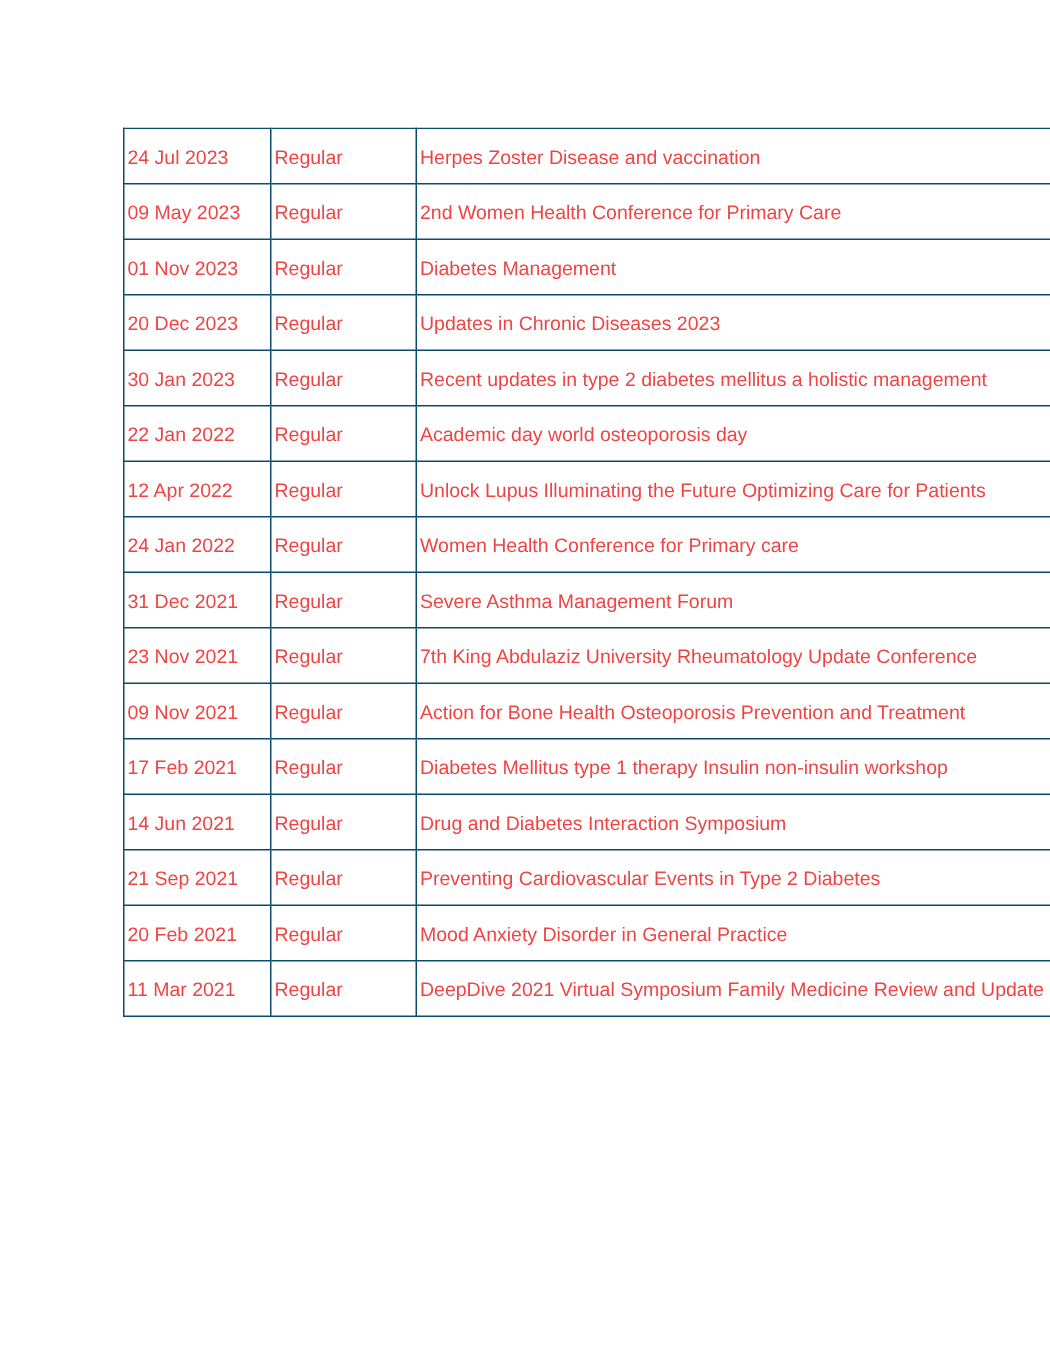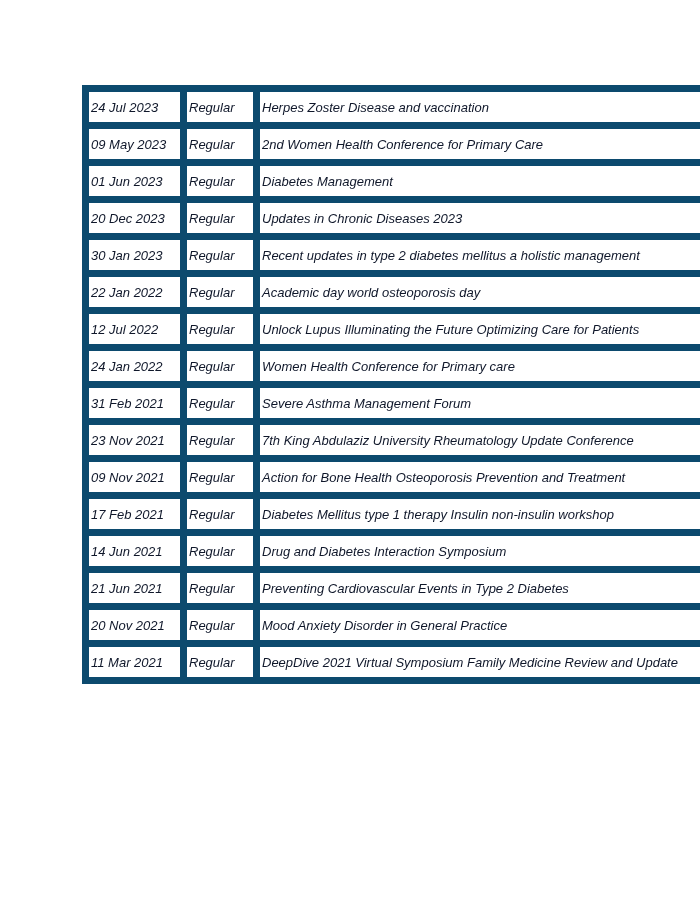--- a/index.html
+++ b/index.html
@@ -20,33 +20,32 @@
     top: 85px;
     width: 618px;   
     overflow: hidden;
   }
   table.events {
     border-collapse: collapse;
     table-layout: fixed;
     width: 780px;   
   }
   table.events td {
-    border: 7px solid #0c4a6e;
+    border: 1px solid #0c4a6e;
     height: 37px;
     padding: 0 4px 0 2px;
     font-size: 13px;
-    color: #0f172a;
+    color: #ef4444;
     vertical-align: middle;
     white-space: nowrap;
     overflow: hidden;
     box-sizing: border-box;
-    font-style: italic;
   }
   td.col-date  { width: 98px; }
-  td.col-type  { width: 73px; }
+  td.col-type  { width: 97px; }
   td.col-title { width: auto; }
 </style>
 </head>
 <body>
 
 <div class="table-wrap">
   <table class="events">
     <tbody>
 
         <tr>
@@ -55,21 +54,21 @@
           <td class="col-title">Herpes Zoster Disease and vaccination</td>
         </tr>
 
         <tr>
           <td class="col-date">09 May 2023</td>
           <td class="col-type">Regular</td>
           <td class="col-title">2nd Women Health Conference for Primary Care</td>
         </tr>
 
         <tr>
-          <td class="col-date">01 Jun 2023</td>
+          <td class="col-date">01 Nov 2023</td>
           <td class="col-type">Regular</td>
           <td class="col-title">Diabetes Management</td>
         </tr>
 
         <tr>
           <td class="col-date">20 Dec 2023</td>
           <td class="col-type">Regular</td>
           <td class="col-title">Updates in Chronic Diseases 2023</td>
         </tr>
 
@@ -79,33 +78,33 @@
           <td class="col-title">Recent updates in type 2 diabetes mellitus a holistic management</td>
         </tr>
 
         <tr>
           <td class="col-date">22 Jan 2022</td>
           <td class="col-type">Regular</td>
           <td class="col-title">Academic day world osteoporosis day</td>
         </tr>
 
         <tr>
-          <td class="col-date">12 Jul 2022</td>
+          <td class="col-date">12 Apr 2022</td>
           <td class="col-type">Regular</td>
           <td class="col-title">Unlock Lupus Illuminating the Future Optimizing Care for Patients</td>
         </tr>
 
         <tr>
           <td class="col-date">24 Jan 2022</td>
           <td class="col-type">Regular</td>
           <td class="col-title">Women Health Conference for Primary care</td>
         </tr>
 
         <tr>
-          <td class="col-date">31 Feb 2021</td>
+          <td class="col-date">31 Dec 2021</td>
           <td class="col-type">Regular</td>
           <td class="col-title">Severe Asthma Management Forum</td>
         </tr>
 
         <tr>
           <td class="col-date">23 Nov 2021</td>
           <td class="col-type">Regular</td>
           <td class="col-title">7th King Abdulaziz University Rheumatology Update Conference</td>
         </tr>
 
@@ -121,27 +120,27 @@
           <td class="col-title">Diabetes Mellitus type 1 therapy Insulin non-insulin workshop</td>
         </tr>
 
         <tr>
           <td class="col-date">14 Jun 2021</td>
           <td class="col-type">Regular</td>
           <td class="col-title">Drug and Diabetes Interaction Symposium</td>
         </tr>
 
         <tr>
-          <td class="col-date">21 Jun 2021</td>
+          <td class="col-date">21 Sep 2021</td>
           <td class="col-type">Regular</td>
           <td class="col-title">Preventing Cardiovascular Events in Type 2 Diabetes</td>
         </tr>
 
         <tr>
-          <td class="col-date">20 Nov 2021</td>
+          <td class="col-date">20 Feb 2021</td>
           <td class="col-type">Regular</td>
           <td class="col-title">Mood Anxiety Disorder in General Practice</td>
         </tr>
 
         <tr>
           <td class="col-date">11 Mar 2021</td>
           <td class="col-type">Regular</td>
           <td class="col-title">DeepDive 2021 Virtual Symposium Family Medicine Review and Update</td>
         </tr>
       </tbody>

